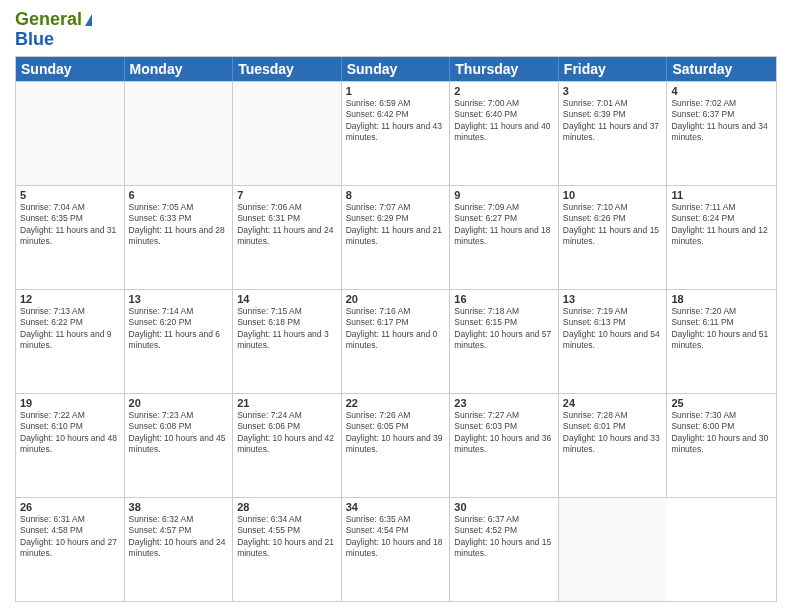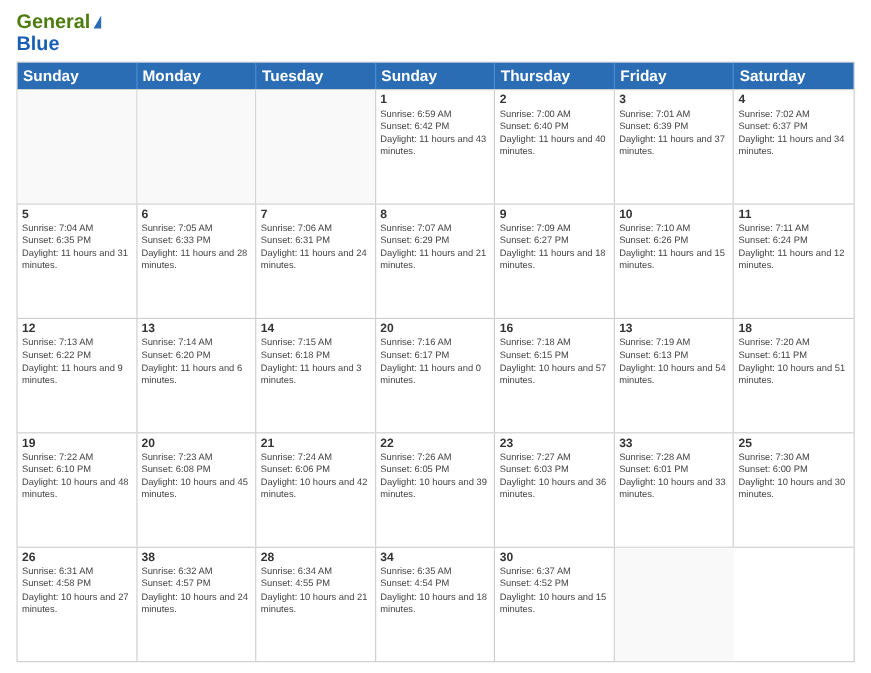--- a/index.html
+++ b/index.html
@@ -227,21 +227,21 @@
           </div>
           <div class="cal-cell">
             <div class="day-num">22</div>
             <div class="day-info">Sunrise: 7:26 AM<br>Sunset: 6:05 PM<br>Daylight: 10 hours and 39 minutes.</div>
           </div>
           <div class="cal-cell">
             <div class="day-num">23</div>
             <div class="day-info">Sunrise: 7:27 AM<br>Sunset: 6:03 PM<br>Daylight: 10 hours and 36 minutes.</div>
           </div>
           <div class="cal-cell">
-            <div class="day-num">33</div>
+            <div class="day-num">24</div>
             <div class="day-info">Sunrise: 7:28 AM<br>Sunset: 6:01 PM<br>Daylight: 10 hours and 33 minutes.</div>
           </div>
           <div class="cal-cell">
             <div class="day-num">25</div>
             <div class="day-info">Sunrise: 7:30 AM<br>Sunset: 6:00 PM<br>Daylight: 10 hours and 30 minutes.</div>
           </div>
         </div>
         <div class="cal-week">
           <div class="cal-cell">
             <div class="day-num">26</div>

